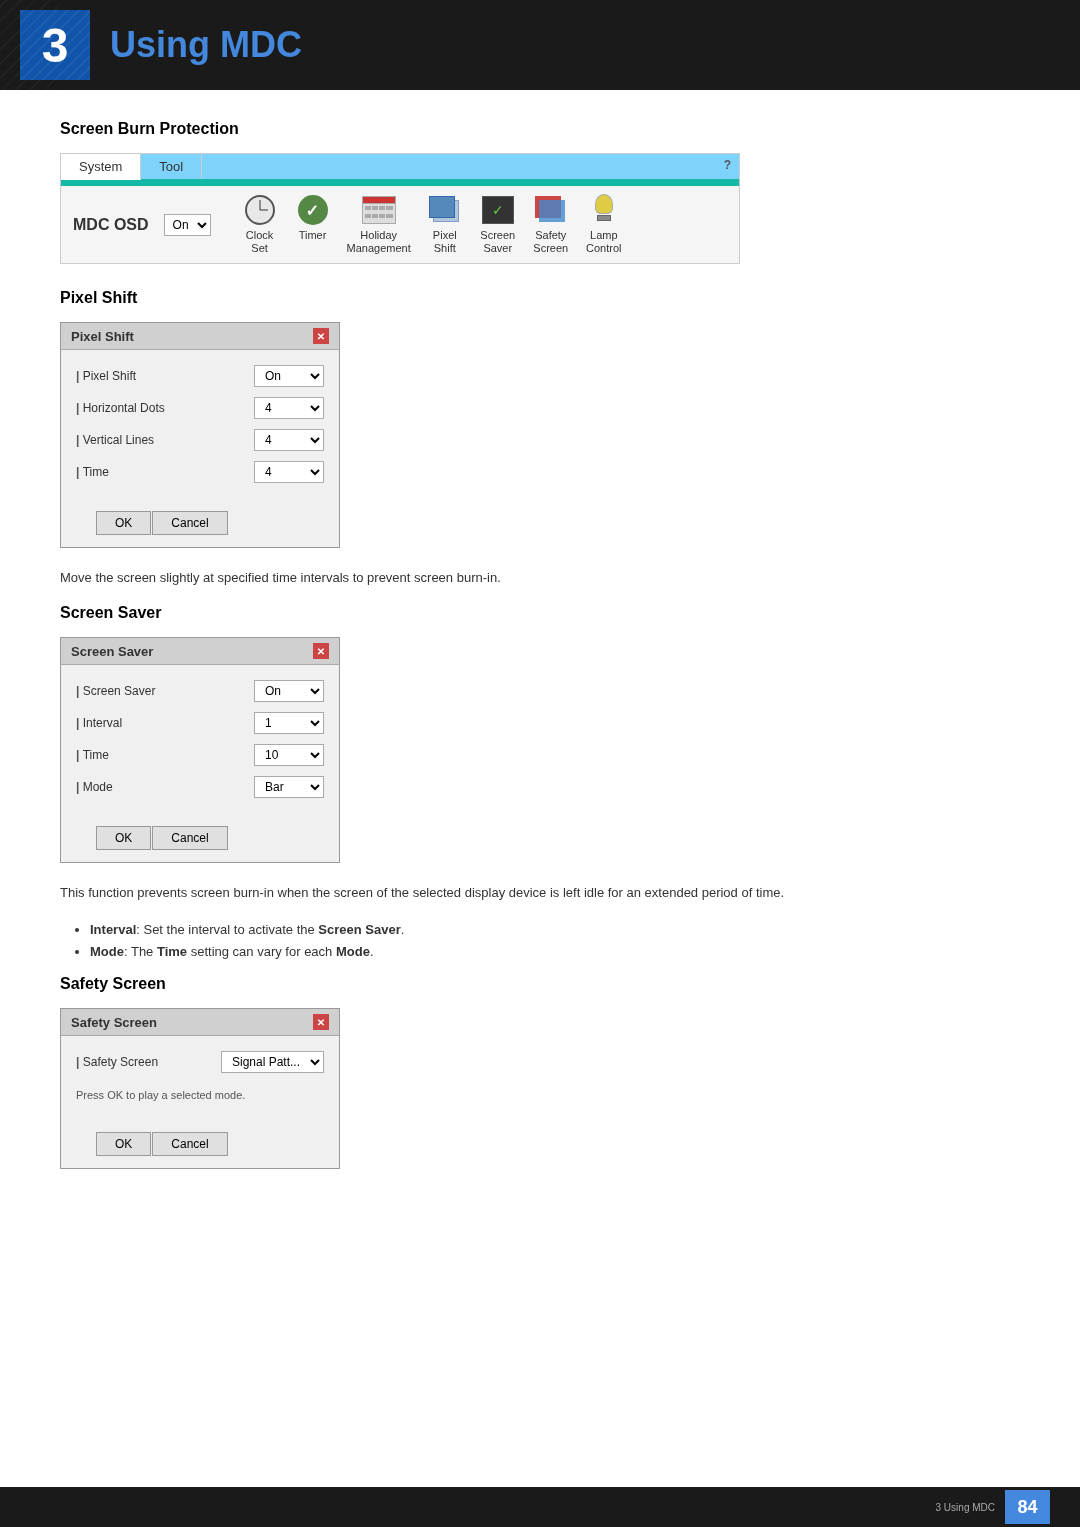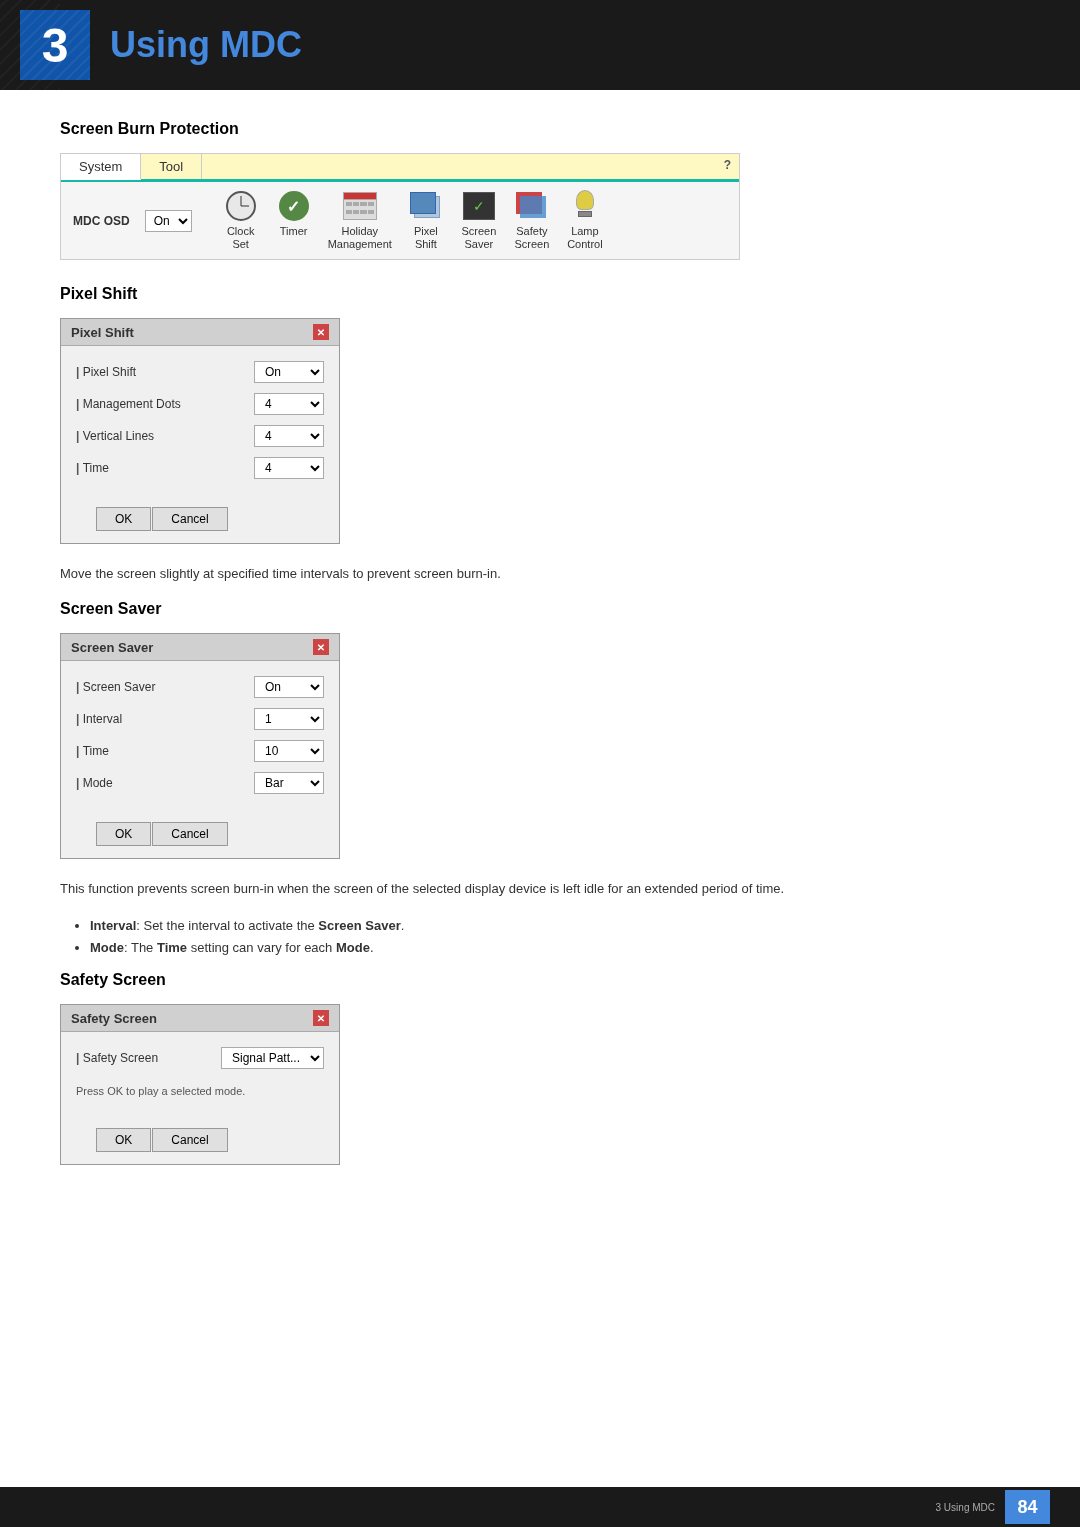--- a/index.html
+++ b/index.html
@@ -71,22 +71,22 @@
 
     
     .toolbar-panel {
       border: 1px solid #ccc;
       background: #f5f5f5;
       margin-bottom: 25px;
       width: 680px;
     }
     .toolbar-tabs {
       display: flex;
-      border-bottom: 3px solid #14b8a6;
-      background: #fef9c3;
+      border-bottom: 7px solid #14b8a6;
+      background: #7dd3fc;
     }
     .toolbar-tab {
       padding: 5px 18px;
       font-size: 13px;
       border-right: 1px solid #ccc;
       cursor: pointer;
     }
     .toolbar-tab.active {
       background: #fff;
       border-bottom: 1px solid #fff;
@@ -101,21 +101,21 @@
       font-weight: bold;
       color: #555;
     }
     .toolbar-row {
       display: flex;
       align-items: center;
       padding: 8px 12px;
       gap: 10px;
     }
     .mdc-osd-label {
-      font-size: 12px;
+      font-size: 16px;
       font-weight: bold;
       margin-right: 5px;
       text-align: right;
     }
     .mdc-osd-select {
       padding: 2px 4px;
       font-size: 12px;
       border: 1px solid #aaa;
       background: #fff;
     }
@@ -564,21 +564,21 @@
         <button class="dialog-close">✕</button>
       </div>
       <div class="dialog-body">
         <div class="dialog-row">
           <span class="dialog-field-label">Pixel Shift</span>
           <select class="dialog-select">
             <option>On</option><option>Off</option>
           </select>
         </div>
         <div class="dialog-row">
-          <span class="dialog-field-label">Management Dots</span>
+          <span class="dialog-field-label">Horizontal Dots</span>
           <select class="dialog-select">
             <option>4</option><option>2</option><option>6</option>
           </select>
         </div>
         <div class="dialog-row">
           <span class="dialog-field-label">Vertical Lines</span>
           <select class="dialog-select">
             <option>4</option><option>2</option><option>6</option>
           </select>
         </div>

